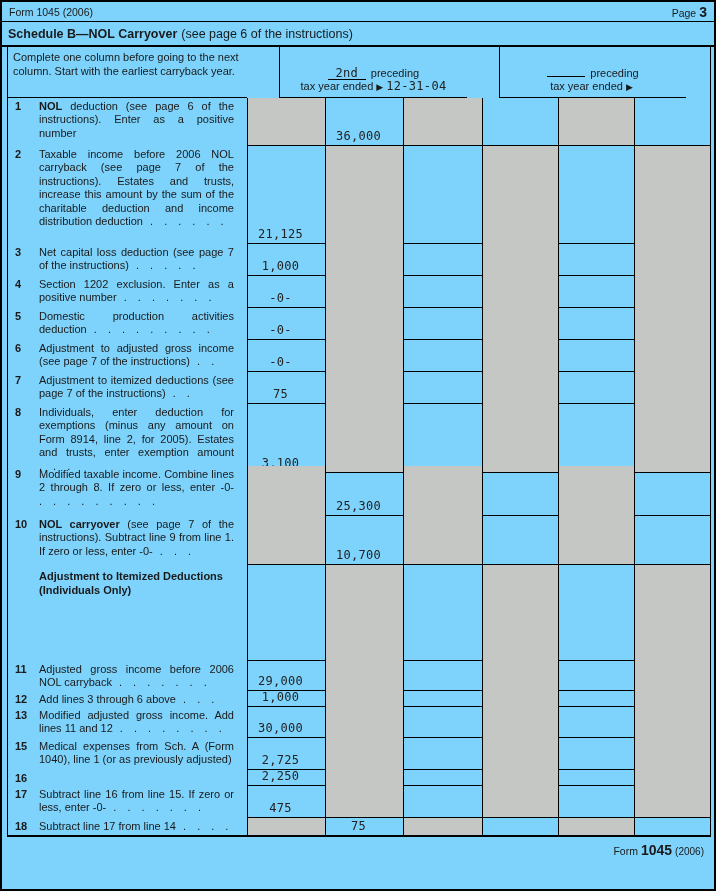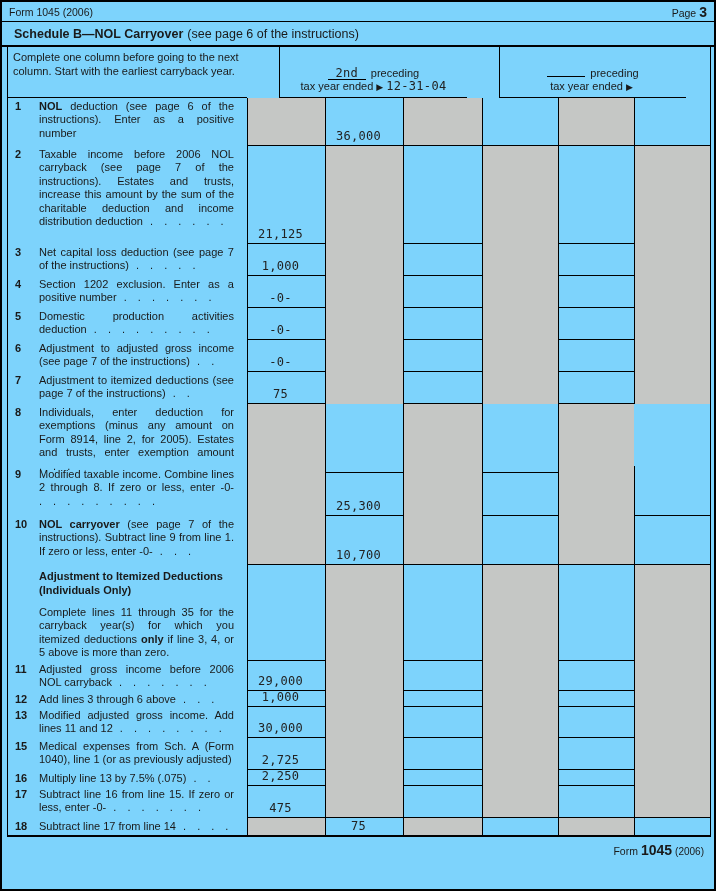--- a/index.html
+++ b/index.html
@@ -19,21 +19,21 @@
     display: flex; justify-content: space-between; align-items: center;
     padding: 0 7px;
     font-size: 10.5px;
   }
   .pageno b { font-size: 14px; margin-left: 3px; }
   
   .titlebar {
     height: 25px;
     border-bottom: 2px solid #000;
     display: flex; align-items: center;
-    padding-left: 12px;
+    padding-left: 6px;
     font-size: 12.5px;
   }
   .titlebar .tb { font-weight: bold; margin-right: 4px; }
   
   .tbl {
     margin-left: 5px;
     width: 704px;
     border-left: 1px solid #000;
     border-right: 1px solid #000;
     border-bottom: 2px solid #000;
@@ -231,20 +231,23 @@
           <div class="c sub bb"></div>
           <div class="c sub gray"></div>
           <div class="c sub bb"></div>
           <div class="c sub gray"></div>
         </div>
         <div class="row" style="height: 62px;">
           <div class="c desc">
             <span class="num">8</span>
             <div class="lbl"><span>Individuals, enter deduction for exemptions (minus any amount on Form 8914, line 2, for 2005). Estates and trusts, enter exemption amount</span><span class="dots"> . . .</span></div>
           </div>
+          <div class="c sub bb">
+            <div class="val hand">3,100</div>
+          </div>
           <div class="c sub gray bb"></div>
           <div class="c sub bb"></div>
           <div class="c sub gray bb"></div>
           <div class="c sub bb"></div>
           <div class="c sub gray bb"></div>
         </div>
         <div class="row" style="height: 50px;">
           <div class="c desc">
             <span class="num">9</span>
             <div class="lbl"><span>Modified taxable income. Combine lines 2 through 8. If zero or less, enter -0-</span><span class="dots"> . . . . . . . . .</span></div>
@@ -268,21 +271,20 @@
             <div class="val hand">10,700</div>
           </div>
           <div class="c sub gray bb"></div>
           <div class="c sub bb"></div>
           <div class="c sub gray bb"></div>
           <div class="c sub bb"></div>
         </div>
         <div class="row" style="height: 96px;">
           <div class="c desc">
             <div class="sechead">Adjustment to Itemized Deductions (Individuals Only)</div>
-            <div class="lbl secpara"><span>Complete lines 11 through 35 for the carryback year(s) for which you itemized deductions </span><b>only</b><span> if line 3, 4, or 5 above is more than zero.</span></div>
           </div>
           <div class="c sub bb"></div>
           <div class="c sub gray"></div>
           <div class="c sub bb"></div>
           <div class="c sub gray"></div>
           <div class="c sub bb"></div>
           <div class="c sub gray"></div>
         </div>
         <div class="row" style="height: 30px;">
           <div class="c desc">
@@ -336,21 +338,20 @@
           </div>
           <div class="c sub gray"></div>
           <div class="c sub bb"></div>
           <div class="c sub gray"></div>
           <div class="c sub bb"></div>
           <div class="c sub gray"></div>
         </div>
         <div class="row" style="height: 16px;">
           <div class="c desc">
             <span class="num">16</span>
-            <div class="lbl"><span>Multiply line 13 by 7.5% (.075)</span><span class="dots"> . .</span></div>
           </div>
           <div class="c sub bb">
             <div class="val hand">2,250</div>
           </div>
           <div class="c sub gray"></div>
           <div class="c sub bb"></div>
           <div class="c sub gray"></div>
           <div class="c sub bb"></div>
           <div class="c sub gray"></div>
         </div>

